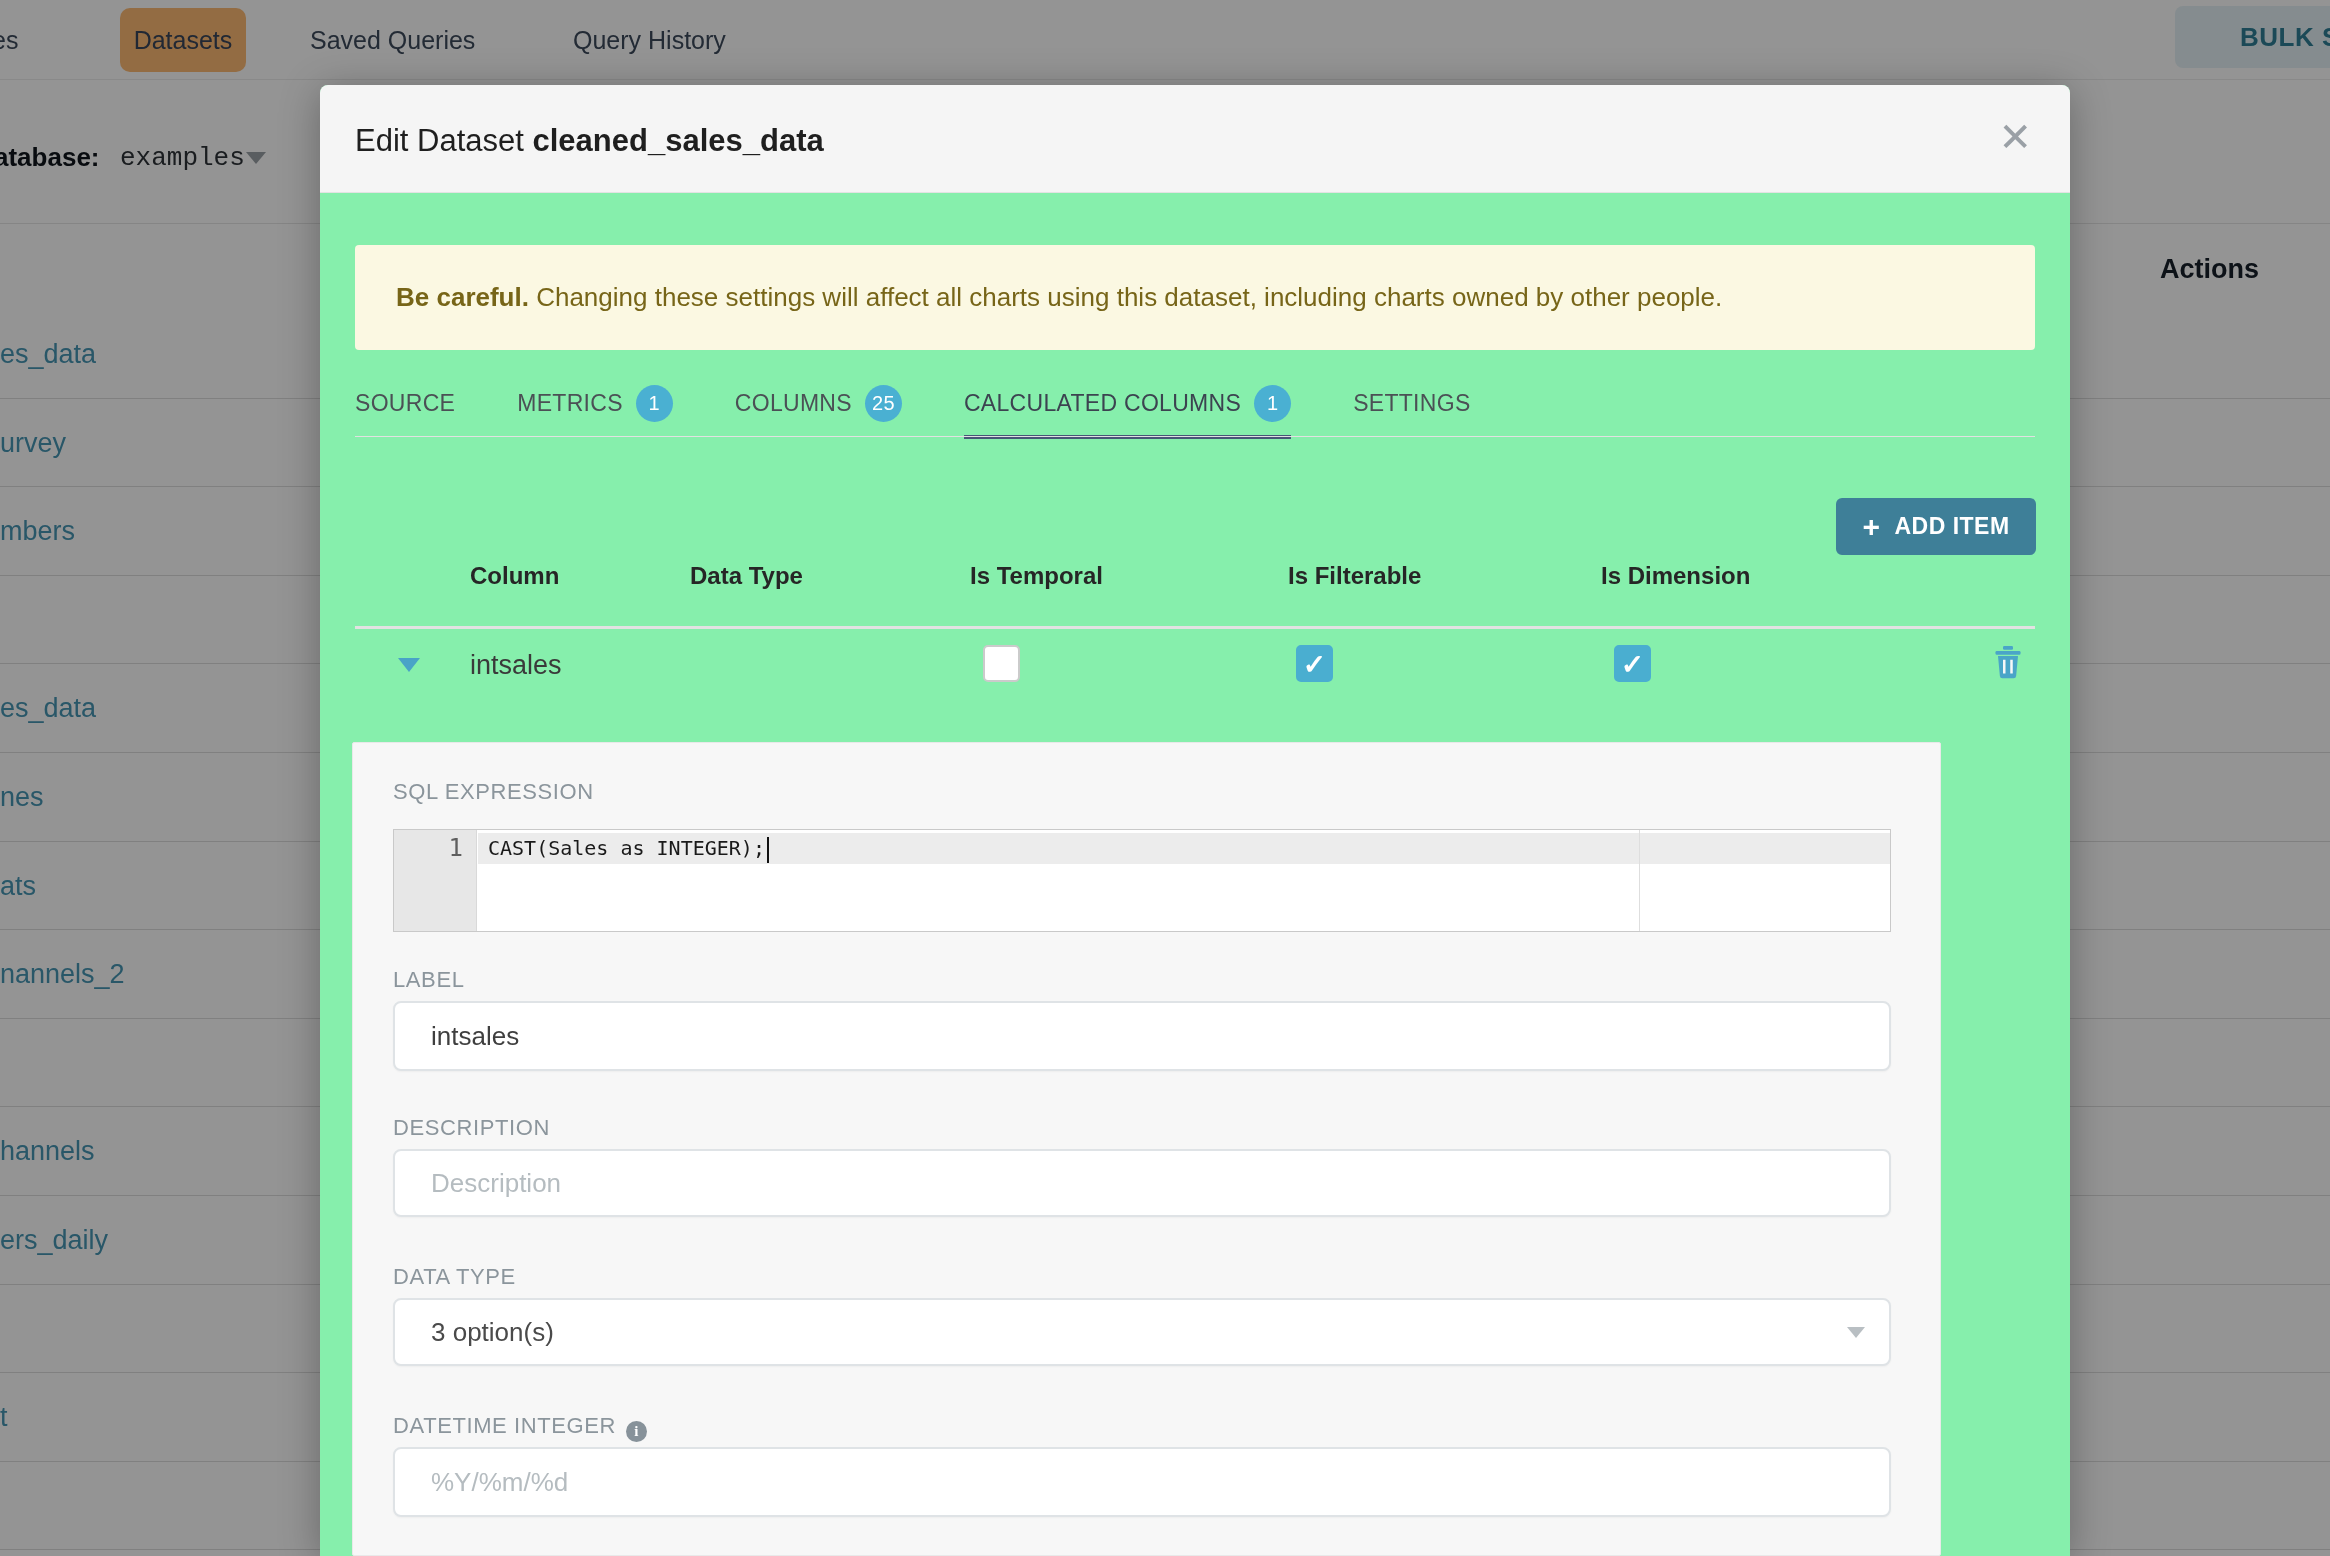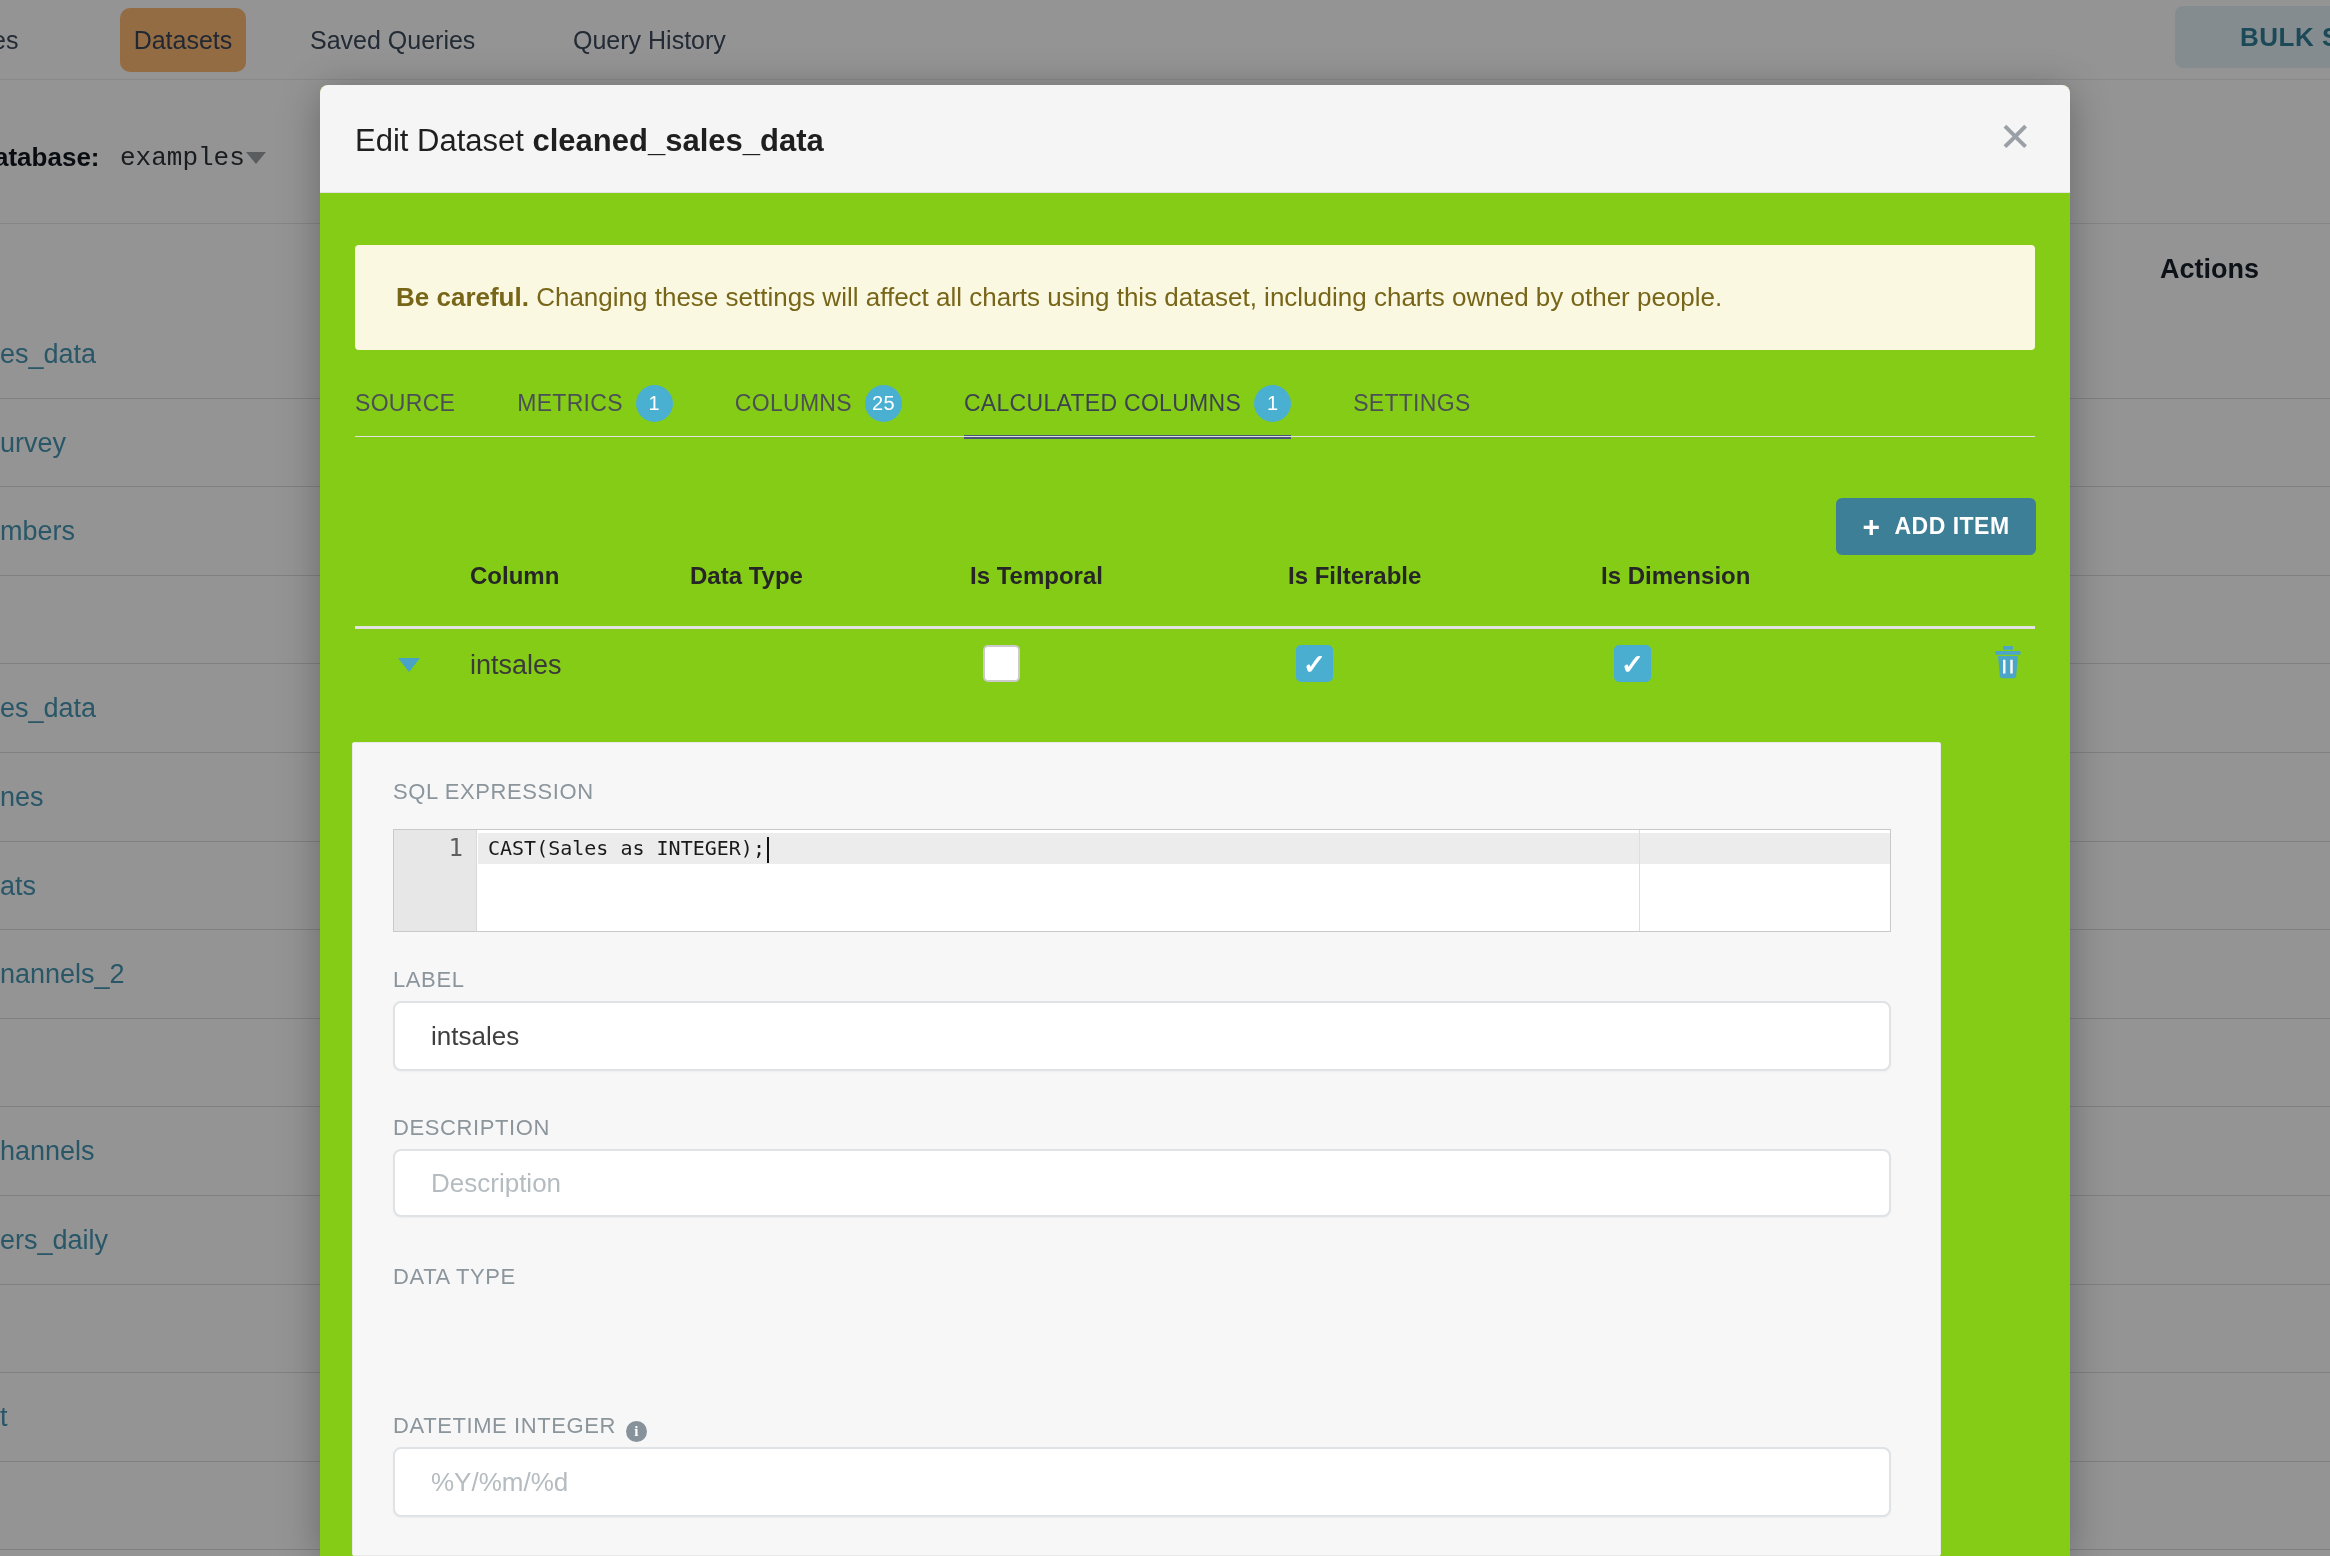--- a/index.html
+++ b/index.html
@@ -28,21 +28,21 @@
     border-top:1px solid #e6e6e6; }
   .actions-header { position:absolute; left:2160px; top:30px; font-size:27px; font-weight:600; color:#17202a; }
   .bg-rows { position:absolute; left:0; top:310px; width:2330px; }
   .bg-row { width:2330px; height:88.6px; border-bottom:1px solid #dcdcdc; line-height:88.6px;
     font-size:27px; color:#4796b4; white-space:nowrap; overflow:visible; }
 
   
   #overlay { position:absolute; inset:0; background:rgba(0,0,0,0.42); }
 
   
-  #modal { position:absolute; left:320px; top:85px; width:1750px; height:1471px; background:#84cc16;
+  #modal { position:absolute; left:320px; top:85px; width:1750px; height:1471px; background:#86efac;
     border-radius:8px 8px 0 0; box-shadow:0 6px 40px rgba(0,0,0,0.3); }
   .modal-header { position:absolute; left:0; top:0; width:1750px; height:108px; background:#f5f5f5;
     border-bottom:1px solid #e3e3e3; border-radius:8px 8px 0 0; }
   .modal-title { position:absolute; left:35px; top:38px; font-size:31px; color:#1f1f1f; }
   .modal-title b { font-weight:bold; }
   .close-x { position:absolute; right:38px; top:30px; font-size:40px; color:#9aa0a6; line-height:44px; cursor:default; }
 
   .warning { position:absolute; left:35px; top:160px; width:1680px; height:105px; background:#fbf8e2;
     border-radius:4px; font-size:26px; color:#776518; line-height:105px; padding-left:26px;
     white-space:nowrap; overflow:hidden; }
@@ -220,20 +220,24 @@
     <div class="input" style="top:258px; height:70px;">
       <span class="val">intsales</span>
     </div>
 
     <span class="fld-label" style="top:372px;">DESCRIPTION</span>
     <div class="input" style="top:406px; height:68px;">
       <span class="ph">Description</span>
     </div>
 
     <span class="fld-label" style="top:521px;">DATA TYPE</span>
+    <div class="input" style="top:555px; height:68px;">
+      <span class="val" style="color:#4a4a4a;">3 option(s)</span>
+      <span class="select-caret"></span>
+    </div>
 
     <span class="fld-label" style="top:670px;">
       <span>DATETIME INTEGER</span><span class="info-i">i</span>
     </span>
     <div class="input" style="top:704px; height:70px;">
       <span class="ph">%Y/%m/%d</span>
     </div>
   </div>
 </div>
 

